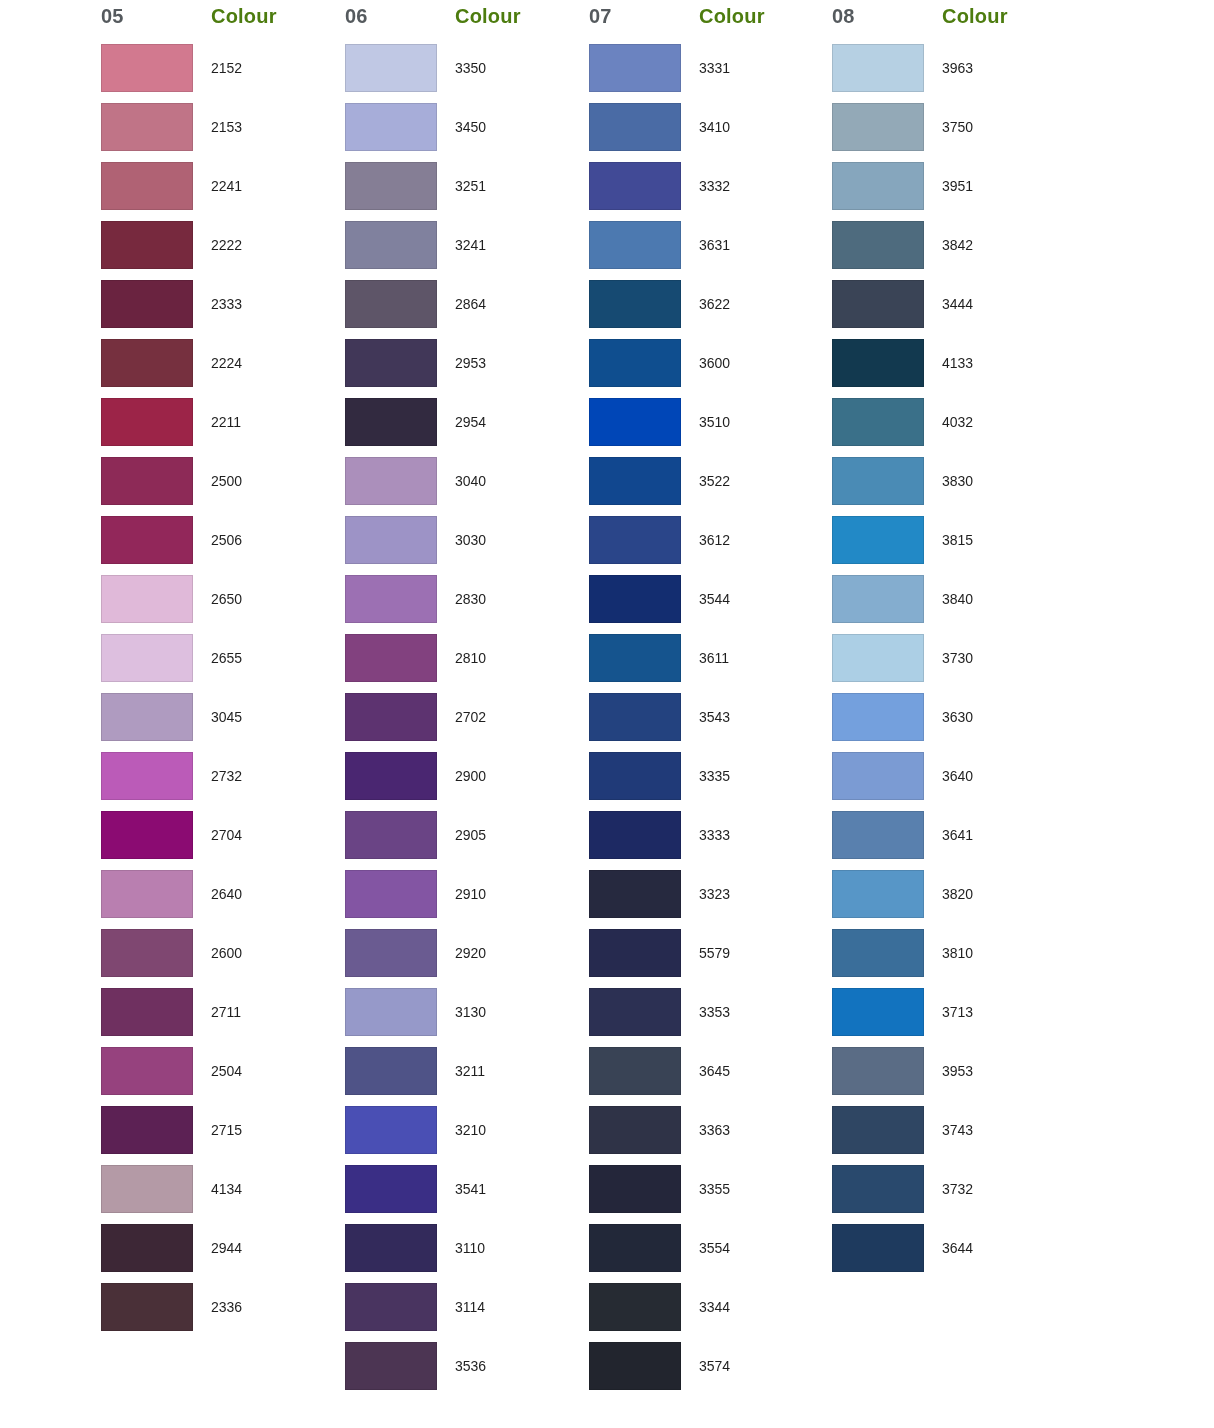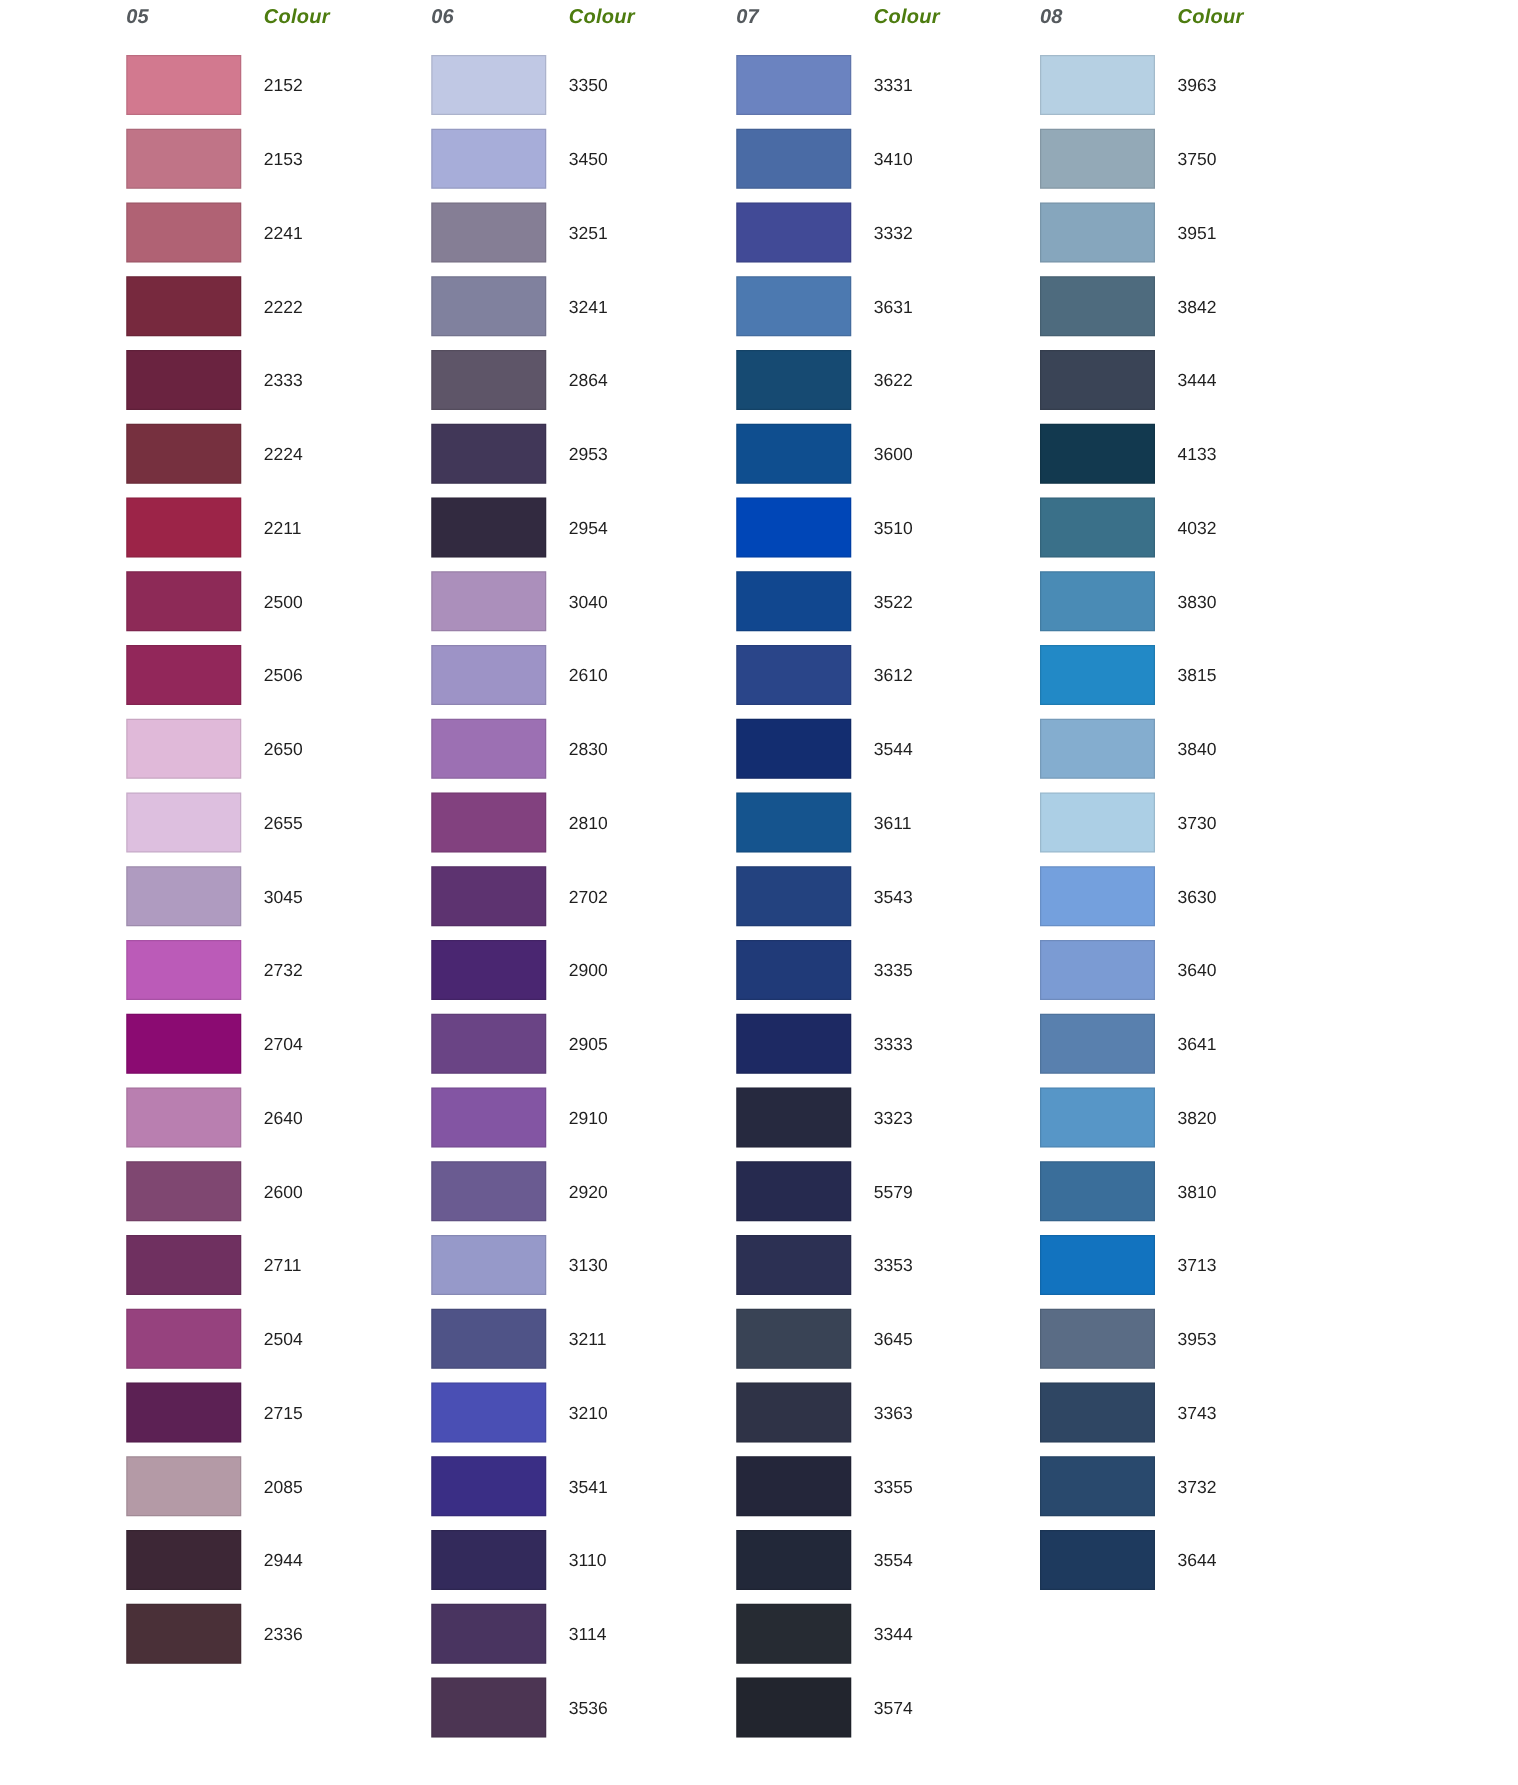--- a/index.html
+++ b/index.html
@@ -26,26 +26,25 @@
     position: absolute;
     top: 0;
     width: 244px;
     height: 1428px;
   }
 
   .col-header {
     position: absolute;
     top: 5px;
     height: 22px;
-    font-size: 16px;
+    font-size: 20px;
     font-weight: bold;
     color: #555a5e;
     letter-spacing: 0.2px;
     white-space: nowrap;
-    font-style: italic;
   }
   .col-header.group-id { left: 1px; }
   .col-header.colour-label {
     left: 111px;
     font-weight: bold;
     color: #4d7c0f;
   }
 
   .rows {
     position: absolute;
@@ -158,21 +157,21 @@
         <div class="row">
           <div class="swatch" style="background: rgb(150, 66, 126);"></div>
           <div class="swatch-code">2504</div>
         </div>
         <div class="row">
           <div class="swatch" style="background: rgb(92, 33, 84);"></div>
           <div class="swatch-code">2715</div>
         </div>
         <div class="row">
           <div class="swatch" style="background: rgb(180, 154, 166);"></div>
-          <div class="swatch-code">2085</div>
+          <div class="swatch-code">4134</div>
         </div>
         <div class="row">
           <div class="swatch" style="background: rgb(61, 39, 54);"></div>
           <div class="swatch-code">2944</div>
         </div>
         <div class="row">
           <div class="swatch" style="background: rgb(74, 48, 56);"></div>
           <div class="swatch-code">2336</div>
         </div>
       </div>
@@ -208,21 +207,21 @@
         <div class="row">
           <div class="swatch" style="background: rgb(50, 42, 64);"></div>
           <div class="swatch-code">2954</div>
         </div>
         <div class="row">
           <div class="swatch" style="background: rgb(171, 143, 187);"></div>
           <div class="swatch-code">3040</div>
         </div>
         <div class="row">
           <div class="swatch" style="background: rgb(157, 147, 198);"></div>
-          <div class="swatch-code">2610</div>
+          <div class="swatch-code">3030</div>
         </div>
         <div class="row">
           <div class="swatch" style="background: rgb(156, 112, 179);"></div>
           <div class="swatch-code">2830</div>
         </div>
         <div class="row">
           <div class="swatch" style="background: rgb(130, 65, 127);"></div>
           <div class="swatch-code">2810</div>
         </div>
         <div class="row">

